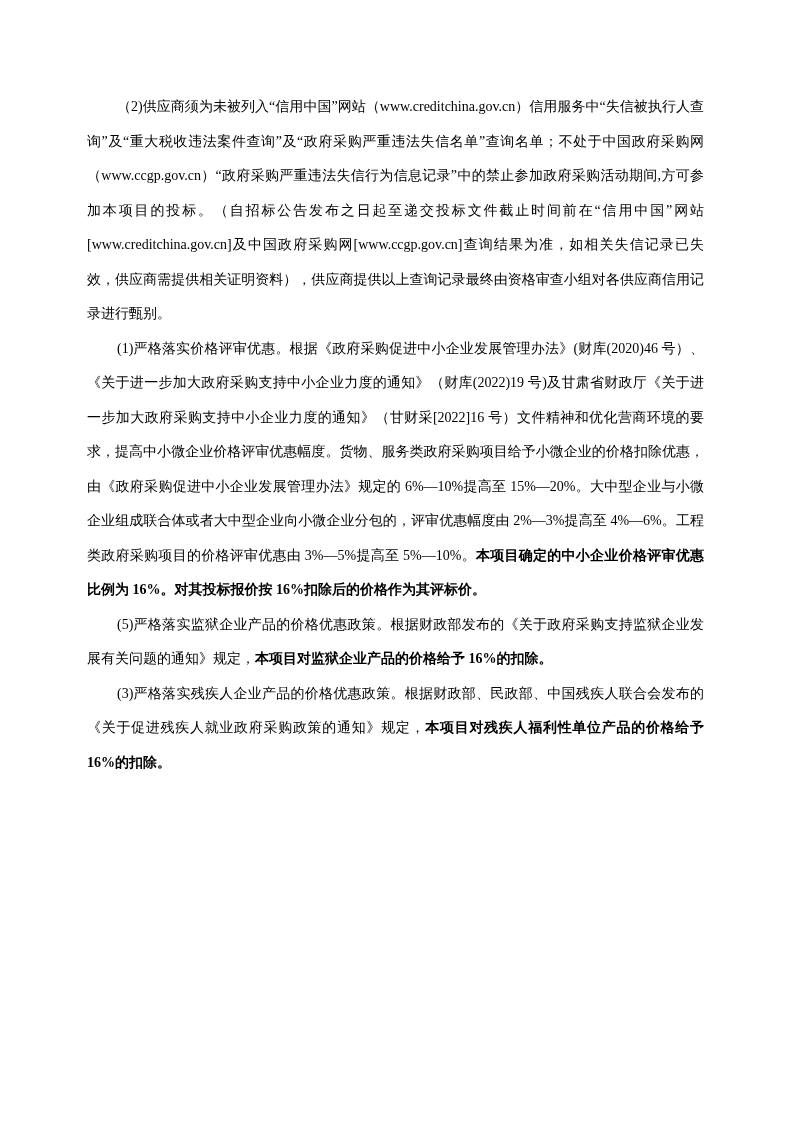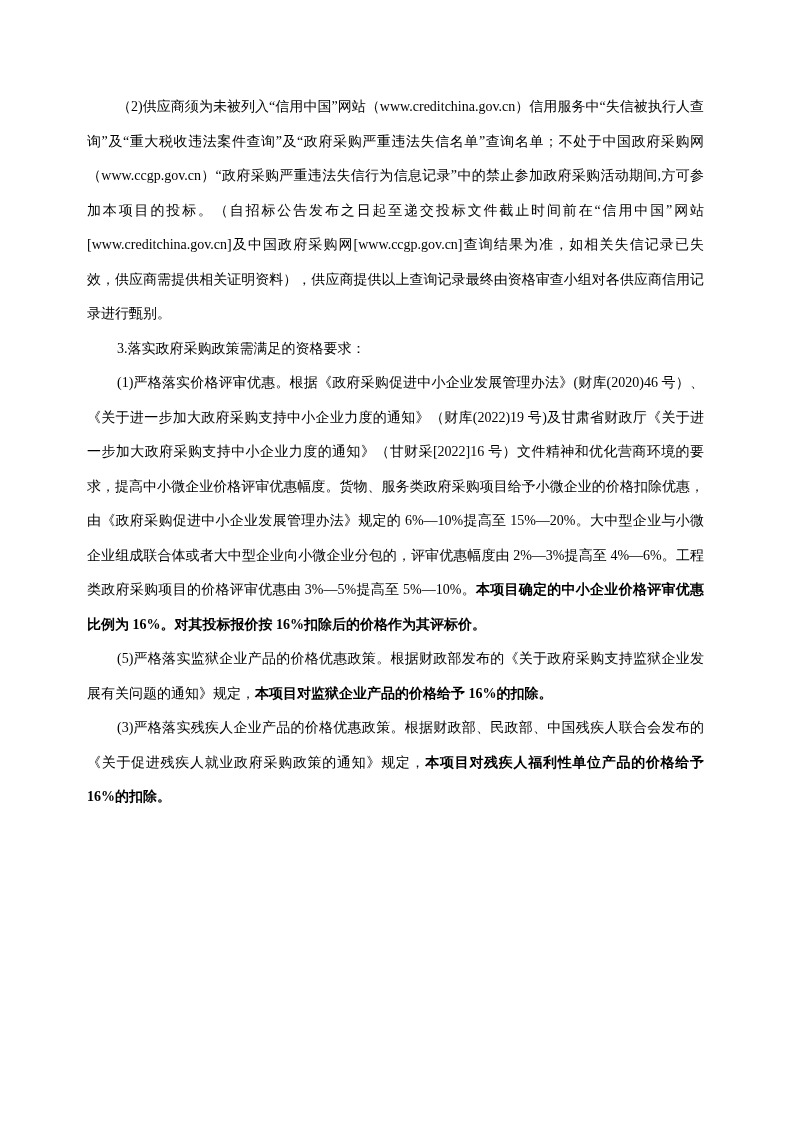--- a/index.html
+++ b/index.html
@@ -35,18 +35,17 @@
   p.doc-para span.bold {
     font-weight: bold;
   }
 </style>
 </head>
 <body>
 
 <div class="page">
   <div class="content">
     <p class="doc-para"><span>（2)供应商须为未被列入“信用中国”网站（www.creditchina.gov.cn）信用服务中“失信被执行人查询”及“重大税收违法案件查询”及“政府采购严重违法失信名单”查询名单；不处于中国政府采购网（www.ccgp.gov.cn）“政府采购严重违法失信行为信息记录”中的禁止参加政府采购活动期间,方可参加本项目的投标。（自招标公告发布之日起至递交投标文件截止时间前在“信用中国”网站[www.creditchina.gov.cn]及中国政府采购网[www.ccgp.gov.cn]查询结果为准，如相关失信记录已失效，供应商需提供相关证明资料），供应商提供以上查询记录最终由资格审查小组对各供应商信用记录进行甄别。</span></p>
-    <p class="doc-para"><span>3.落实政府采购政策需满足的资格要求：</span></p>
     <p class="doc-para"><span>(1)严格落实价格评审优惠。根据《政府采购促进中小企业发展管理办法》(财库(2020)46 号）、《关于进一步加大政府采购支持中小企业力度的通知》（财库(2022)19 号)及甘肃省财政厅《关于进一步加大政府采购支持中小企业力度的通知》（甘财采[2022]16 号）文件精神和优化营商环境的要求，提高中小微企业价格评审优惠幅度。货物、服务类政府采购项目给予小微企业的价格扣除优惠，由《政府采购促进中小企业发展管理办法》规定的 6%—10%提高至 15%—20%。大中型企业与小微企业组成联合体或者大中型企业向小微企业分包的，评审优惠幅度由 2%—3%提高至 4%—6%。工程类政府采购项目的价格评审优惠由 3%—5%提高至 5%—10%。</span><span class="bold">本项目确定的中小企业价格评审优惠比例为 16%。对其投标报价按 16%扣除后的价格作为其评标价。</span></p>
     <p class="doc-para"><span>(5)严格落实监狱企业产品的价格优惠政策。根据财政部发布的《关于政府采购支持监狱企业发展有关问题的通知》规定，</span><span class="bold">本项目对监狱企业产品的价格给予 16%的扣除。</span></p>
     <p class="doc-para"><span>(3)严格落实残疾人企业产品的价格优惠政策。根据财政部、民政部、中国残疾人联合会发布的《关于促进残疾人就业政府采购政策的通知》规定，</span><span class="bold">本项目对残疾人福利性单位产品的价格给予 16%的扣除。</span></p>
   </div>
 </div>
 
 </body></html>

